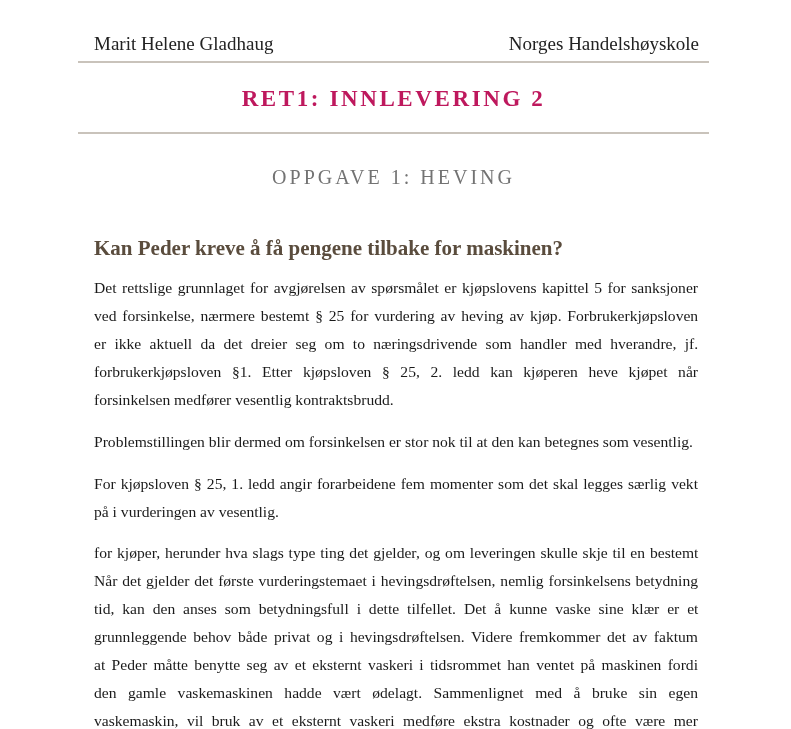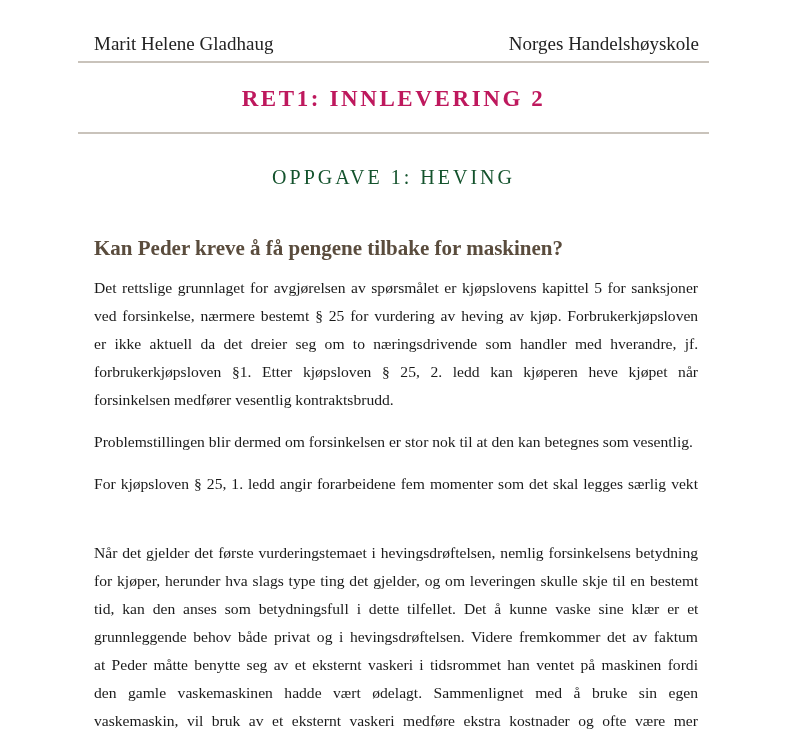--- a/index.html
+++ b/index.html
@@ -8,21 +8,21 @@
   .page { position: absolute; left: 78px; top: 0; width: 631px; }
   .header { position: absolute; left: 0; top: 33px; width: 631px; height: 20px; font-size: 19px; color: #222; }
   .header .left { position: absolute; left: 16px; top: 0; }
   .header .right { position: absolute; right: 10px; top: 0; }
   .rule { position: absolute; left: 0; width: 631px; height: 1.5px; background: #c9c3bb; }
   .rule.top { top: 61px; }
   .rule.mid { top: 132px; }
   .title { position: absolute; left: 0; top: 86px; width: 631px; text-align: center;
            font-size: 23px; font-weight: bold; letter-spacing: 2.6px; color: #be185d; }
   .subtitle { position: absolute; left: 0; top: 166px; width: 631px; text-align: center;
-              font-size: 20px; letter-spacing: 3px; color: #14532d; }
+              font-size: 20px; letter-spacing: 3px; color: #737373; }
   .question { position: absolute; left: 16px; top: 236px; font-size: 21px; font-weight: bold; color: #5a4c3d; }
   .body-text { position: absolute; left: 16px; width: 604px; font-size: 15.6px; line-height: 28px; color: #1a1a1a; }
   .body-text .line { display: block; white-space: nowrap; text-align: justify; text-align-last: justify; height: 28px; }
   .body-text .line.last { text-align-last: left; }
   .p1 { top: 274px; }
   .p2 { top: 428px; }
   .p3 { top: 470px; }
   .p4 { top: 539px; }
 </style>
 </head>
@@ -49,24 +49,25 @@
     <span class="line" style="display: block; word-spacing: 6.66667px;">forbrukerkjøpsloven §1. Etter kjøpsloven § 25, 2. ledd kan kjøperen heve kjøpet når</span>
     <span class="line last">forsinkelsen medfører vesentlig kontraktsbrudd.</span>
   </div>
 
   <div class="body-text p2">
     <span class="line last">Problemstillingen blir dermed om forsinkelsen er stor nok til at den kan betegnes som vesentlig.</span>
   </div>
 
   <div class="body-text p3">
     <span class="line" style="display: block; word-spacing: 1.06667px;">For kjøpsloven § 25, 1. ledd angir forarbeidene fem momenter som det skal legges særlig vekt</span>
+    <span class="line last">på i vurderingen av vesentlig.</span>
   </div>
 
   <div class="body-text p4">
+    <span class="line" style="display: block; word-spacing: 0.9375px;">for kjøper, herunder hva slags type ting det gjelder, og om leveringen skulle skje til en bestemt</span>
     <span class="line" style="display: block; word-spacing: 0.9px;">Når det gjelder det første vurderingstemaet i hevingsdrøftelsen, nemlig forsinkelsens betydning</span>
-    <span class="line" style="display: block; word-spacing: 0.9375px;">for kjøper, herunder hva slags type ting det gjelder, og om leveringen skulle skje til en bestemt</span>
     <span class="line" style="display: block; word-spacing: 4px;">tid, kan den anses som betydningsfull i dette tilfellet. Det å kunne vaske sine klær er et</span>
     <span class="line" style="display: block; word-spacing: 1.90909px;">grunnleggende behov både privat og i hevingsdrøftelsen. Videre fremkommer det av faktum</span>
     <span class="line" style="display: block; word-spacing: 2.4px;">at Peder måtte benytte seg av et eksternt vaskeri i tidsrommet han ventet på maskinen fordi</span>
     <span class="line" style="display: block; word-spacing: 7.54545px;">den gamle vaskemaskinen hadde vært ødelagt. Sammenlignet med å bruke sin egen</span>
     <span class="line" style="display: block; word-spacing: 4.53846px;">vaskemaskin, vil bruk av et eksternt vaskeri medføre ekstra kostnader og ofte være mer</span>
   </div>
 </div>
 
 </body></html>

